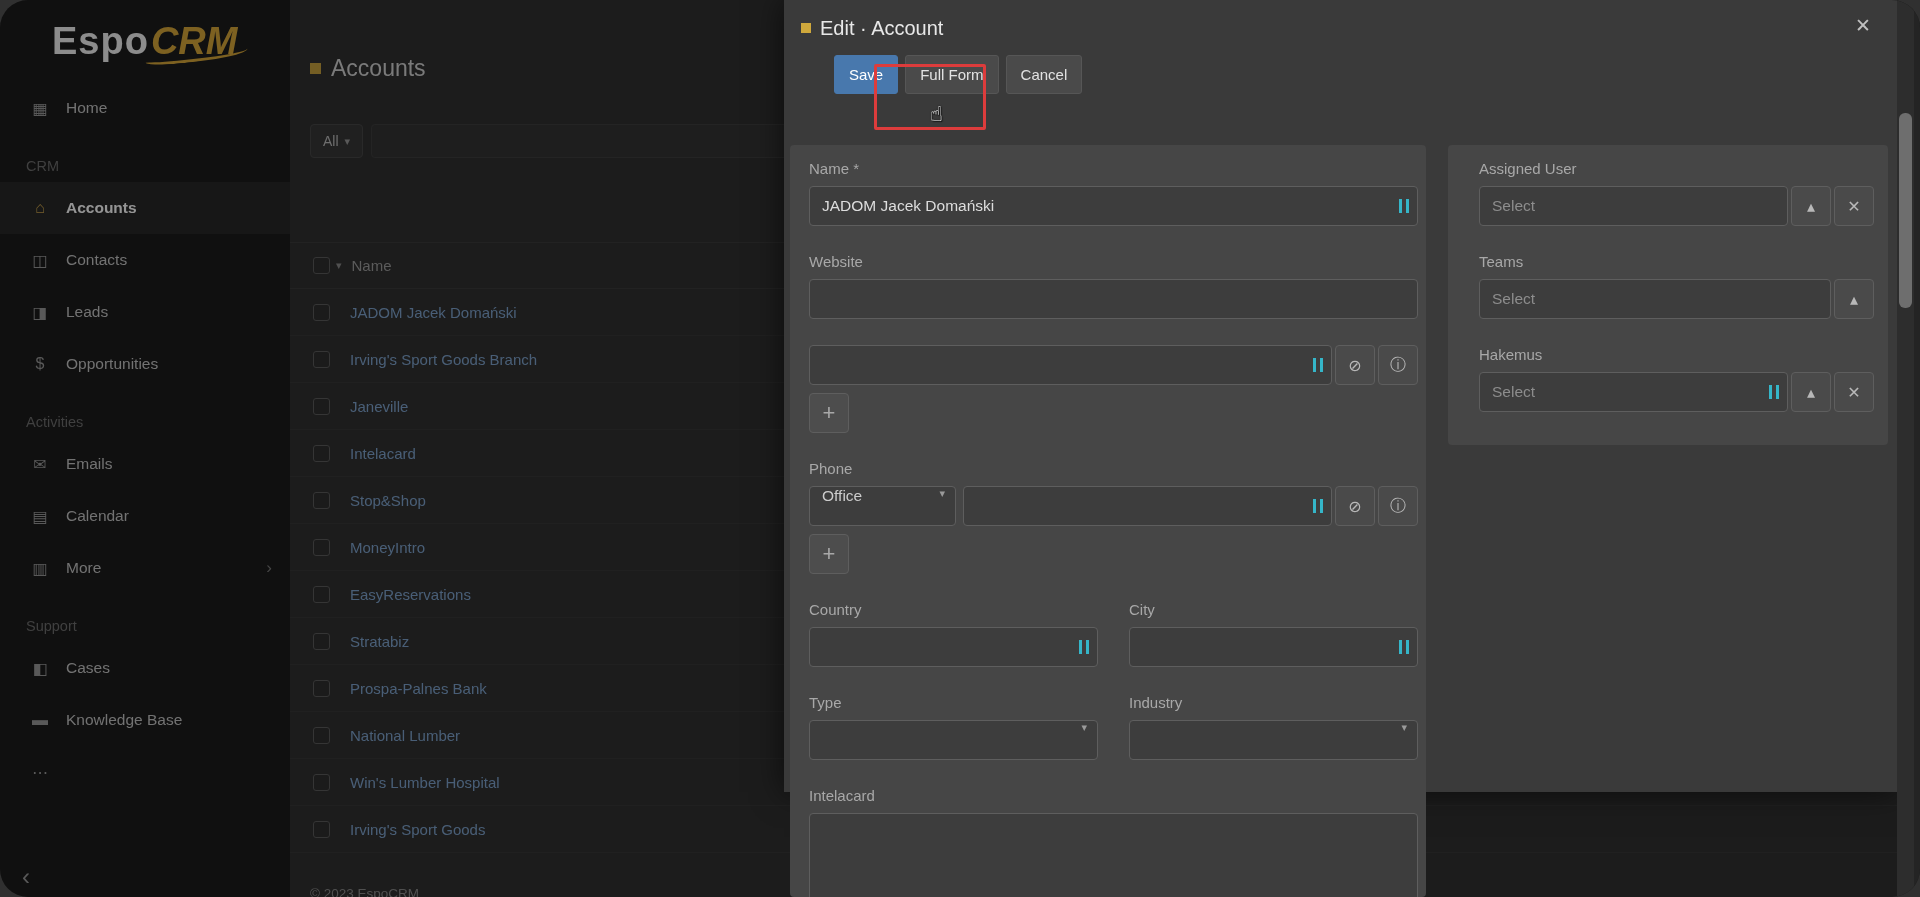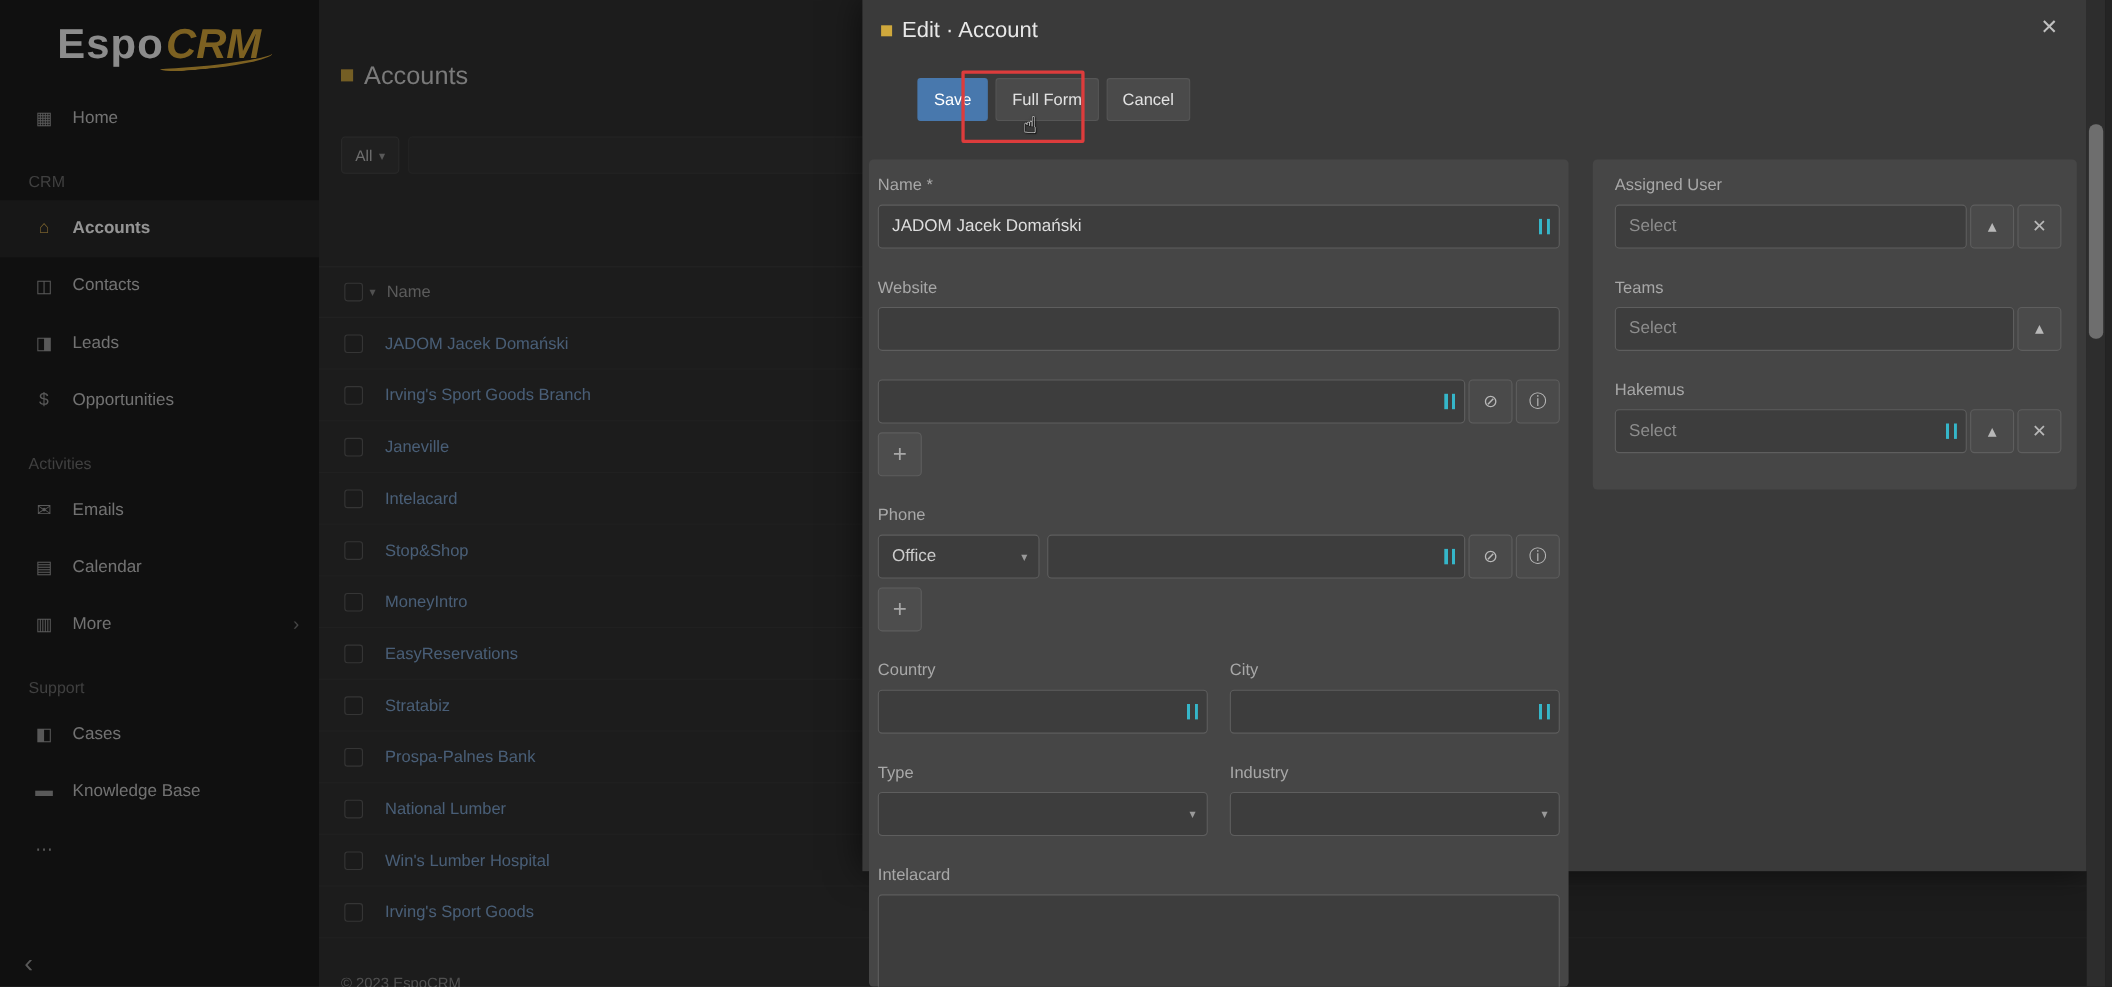--- a/index.html
+++ b/index.html
@@ -1,18 +1,18 @@
 <!DOCTYPE html>
 <html><head>
 <meta charset="utf-8">
 <style>
   * { box-sizing: border-box; margin: 0; padding: 0; }
   html,body { width:1920px; height:897px; overflow:hidden; }
   body { font-family: "Liberation Sans", "DejaVu Sans", sans-serif; background:#303030; }
-  .app { position:relative; width:1920px; height:897px; overflow:hidden; }
+  .app { position:relative; width:1920px; height:897px; overflow:hidden;border-radius:28px; }
 
   
   .sidebar { position:absolute; left:0; top:0; width:290px; height:897px; background:#1c1c1c; z-index:1; }
   .logo { height:82px; display:flex; align-items:center; padding-left:52px; font-size:38px; cursor:pointer; }
   .logo-espo { color:#f2f2f2; font-weight:700; letter-spacing:1px; }
   .logo-crm { color:#d7a73a; font-weight:700; font-style:italic; position:relative; margin-left:2px; }
   .logo-crm:after { content:""; position:absolute; left:-6px; right:-10px; bottom:1px; height:10px;
       border-bottom:3px solid #d7a73a; border-radius:0 0 90% 40%; transform:rotate(-5deg); }
   .nav-item { height:52px; display:flex; align-items:center; padding-left:26px; color:#c4c4c4;
       font-size:15.5px; position:relative; cursor:pointer; }
@@ -46,47 +46,47 @@
   
   .backdrop { position:absolute; inset:0; background:rgba(0,0,0,0.42); z-index:5; }
 
   
   .modal { position:absolute; left:784px; top:0; width:1113px; height:792px; background:#3a3a3a; z-index:10;
       box-shadow:0 0 30px rgba(0,0,0,0.6); }
   .modal-header { height:56px; display:flex; align-items:center; padding-left:17px; }
   .modal-sq { width:10px; height:10px; background:#cfa83c; margin-right:9px; }
   .modal-title { color:#e8e8e8; font-size:20px; }
   .modal-close { position:absolute; right:26px; top:14px; color:#c0c0c0; font-size:19px; cursor:pointer; }
-  .btn-row { position:absolute; left:18px; top:71px; display:flex; gap:7px;padding-left:32px; }
+  .btn-row { position:absolute; left:18px; top:55px; display:flex; gap:7px;padding-left:32px; }
   .btn { height:39px; border-radius:3px; font-size:15px; padding:0 14px; cursor:pointer; border:1px solid #565656;
       background:#4a4a4a; color:#e2e2e2; font-family:inherit; }
   .btn-primary { background:#4878ad; border-color:#4878ad; color:#ffffff; }
   .annotation-box { position:absolute; left:90px; top:64px; width:112px; height:66px; border:3px solid #dd3c3c;
       z-index:20; pointer-events:none; border-radius:2px; }
   .cursor-glyph { position:absolute; left:146px; top:102px; z-index:21; color:#f4f4f4; font-size:21px;
       text-shadow:0 0 2px #000, 1px 1px 1px #000; pointer-events:none; }
 
   .panel { position:absolute; background:#464646; border-radius:4px; }
   .panel-main { top:145px; left:6px; width:636px; height:752px; padding:14px 8px; }
   .panel-side { top:145px; left:664px; width:440px; height:300px; padding:14px 14px 14px 20px; }
 
-  .fgroup { margin-bottom:26px; }
+  .fgroup { margin-bottom:26px;margin-left:11px; }
   .flabel { display:block; color:#a8a8a8; font-size:15px; line-height:19px; margin-bottom:8px; }
   .finput, .select-box, .ftextarea { width:100%; height:40px; background:#3d3d3d; border:1px solid #5e5e5e;
       border-radius:4px; color:#dddddd; font-size:15.5px; padding:0 12px; font-family:inherit; }
   .input-wrap { position:relative; flex:1; }
   .input-wrap .finput { width:100%; }
   .ext-icon { position:absolute; right:9px; top:13px; width:10px; height:14px; pointer-events:none;
       background:repeating-linear-gradient(90deg,#35b6c9 0 3px, transparent 3px 7px); }
   .frow { display:flex; gap:3px; }
   .sq-btn { flex:0 0 40px; width:40px; height:40px; background:#4a4a4a; border:1px solid #5e5e5e; border-radius:4px;
       color:#b8b8b8; font-size:16px; display:flex; align-items:center; justify-content:center; cursor:pointer; }
   .plus-btn { width:40px; height:40px; margin-top:8px; background:#4d4d4d; border:1px solid #5e5e5e; border-radius:4px;
       color:#a8a8a8; font-size:22px; display:flex; align-items:center; justify-content:center; cursor:pointer; }
-  .select-box { position:relative; display:flex; align-items:center; cursor:pointer; color:#cccccc; }
+  .select-box { position:relative; display:flex; cursor:pointer; color:#cccccc; }
   .select-caret { position:absolute; right:10px; font-size:11px; color:#9a9a9a; }
   .phone-type { flex:0 0 147px; width:147px; margin-right:4px; }
   .two-col { display:grid; grid-template-columns:300px 300px; column-gap:20px; }
   .ftextarea { height:140px; padding:10px 12px; resize:vertical; }
   .side-row { display:flex; gap:3px;justify-content:flex-end; }
   .side-row .finput::placeholder { color:#8d8d8d; }
   .finput::placeholder { color:#8d8d8d; }
 
   .mscroll { position:absolute; left:1897px; top:0; width:17px; height:897px; background:#2d2d2d; z-index:11; }
   .mscroll-thumb { position:absolute; left:2px; top:113px; width:13px; height:195px; background:#6e6e6e; border-radius:6px; cursor:pointer; }

